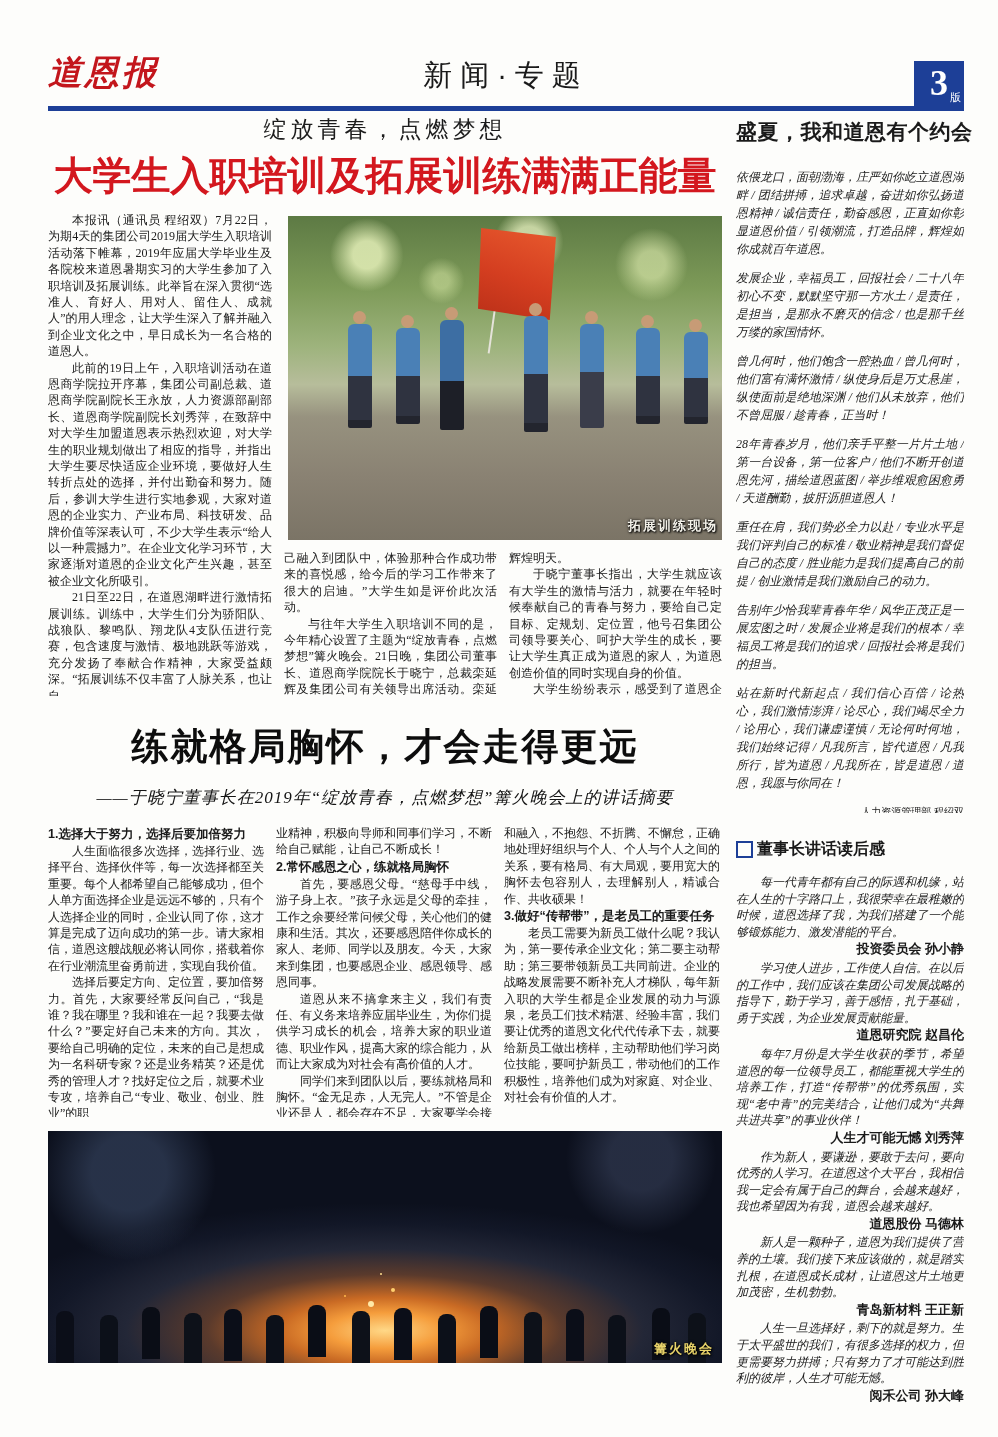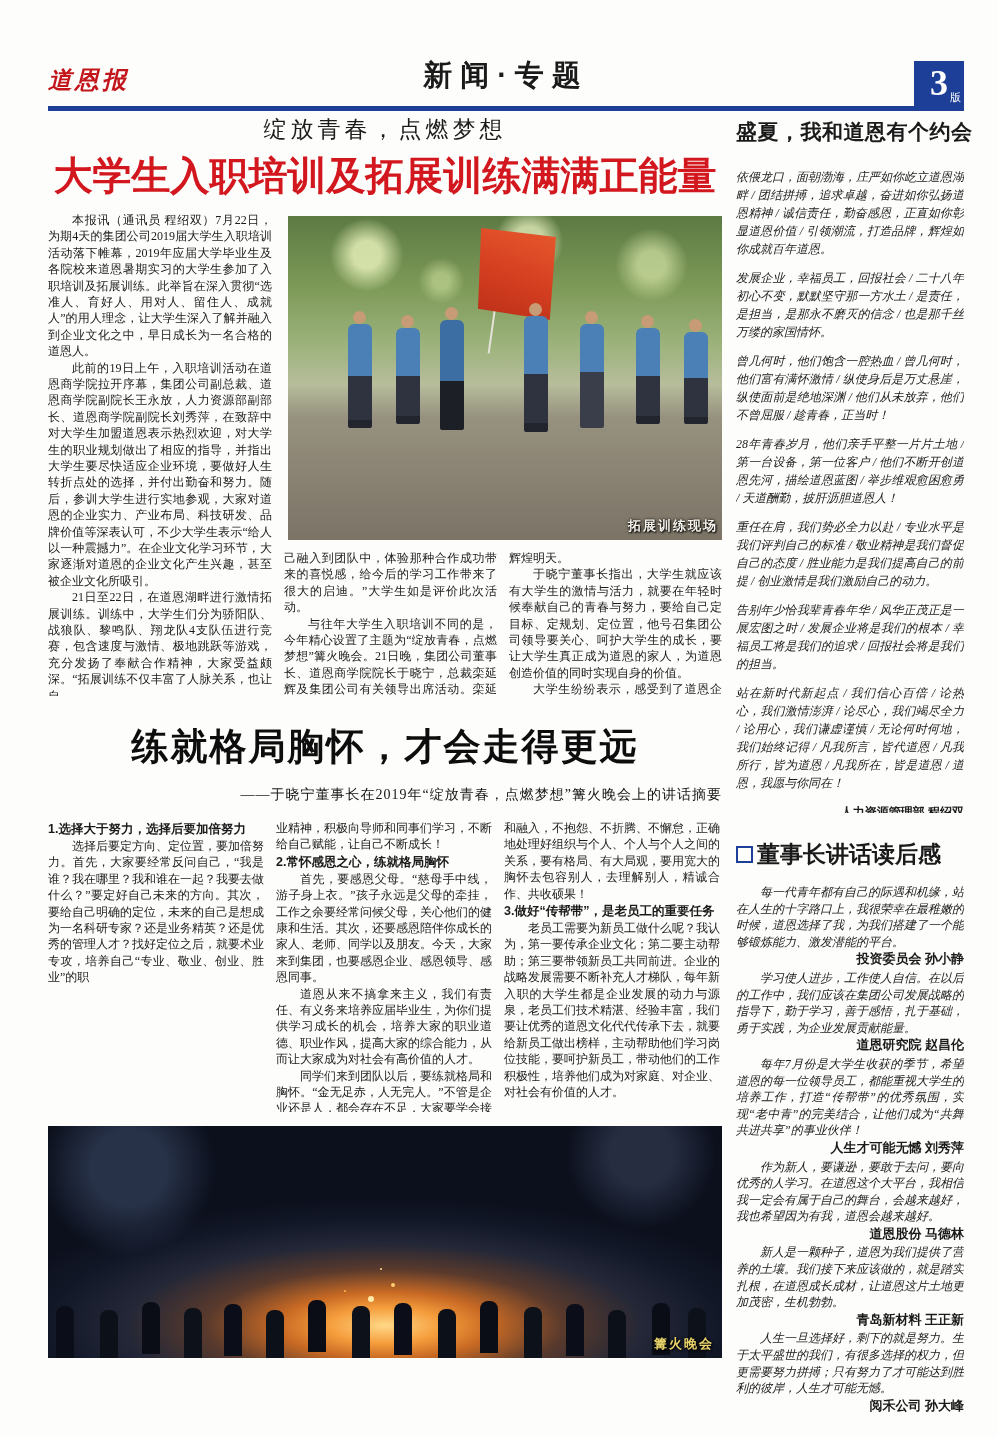--- a/index.html
+++ b/index.html
@@ -1,23 +1,23 @@
 <!DOCTYPE html>
 <html><head>
 <meta charset="utf-8">
 <style>
   html,body{margin:0;padding:0;background:#e8e6e0;}
   .page{position:relative;width:998px;height:1437px;background:#fdfdfb;margin:0 auto;
         font-family:"Liberation Serif","DejaVu Serif",serif;color:#1a1a1a;overflow:hidden;}
   
   .header{position:absolute;top:50px;left:48px;right:34px;height:56px;border-bottom:5px solid #1d3f97;}
-  .masthead{position:absolute;left:0;bottom:10px;font-size:24px;font-weight:bold;font-style:italic;
+  .masthead{position:absolute;left:0;bottom:10px;font-size:34px;font-weight:bold;font-style:italic;
             color:#c3161c;letter-spacing:3px;}
   .section-title{position:absolute;left:0;right:0;bottom:10px;text-align:center;font-size:29px;
-            font-weight:bold;letter-spacing:8px;font-family:"Liberation Sans","DejaVu Sans",sans-serif;}
+            font-weight:normal;letter-spacing:8px;font-family:"Liberation Sans","DejaVu Sans",sans-serif;}
   .pagebox{position:absolute;right:0;bottom:-1px;width:50px;height:46px;background:#1d3f97;color:#fff;
            text-align:center;}
   .pagebox .num{font-size:36px;font-weight:bold;line-height:44px;font-family:"Liberation Serif",serif;}
   .pagebox .unit{position:absolute;right:3px;bottom:2px;font-size:11px;}
   
   .main-left{position:absolute;left:48px;top:112px;width:674px;}
   .kicker{text-align:center;font-size:23px;letter-spacing:4px;color:#1c1c1c;margin:2px 0 10px 0;}
   .headline1{margin:0 0 14px 0;text-align:center;font-size:39px;line-height:1.1;font-weight:bold;
              color:#d3171e;font-family:"Liberation Sans","DejaVu Sans",sans-serif;letter-spacing:0px;}
   .a1-body{display:flex;gap:12px;height:484px;overflow:hidden;}
@@ -50,21 +50,21 @@
   .f7{left:396px;top:116px;height:92px;}
   .pole{position:absolute;left:208px;top:18px;width:2px;height:120px;background:#e5e3da;transform:rotate(8deg);}
   .flag{position:absolute;left:190px;top:12px;width:78px;height:92px;background:
         linear-gradient(200deg,#e85a2e 0%,#d43e20 55%,#b92f18 100%);
         clip-path:polygon(4% 0,100% 10%,92% 100%,0 88%);}
   .photo-caption{position:absolute;right:8px;bottom:5px;font-size:13px;font-weight:bold;color:#f4f2ea;
         font-family:"Liberation Sans",sans-serif;letter-spacing:2px;text-shadow:0 0 3px #000,1px 1px 2px #000;}
   
   .headline2{margin:26px 0 0 0;text-align:center;font-size:37px;font-weight:bold;color:#0d0d0d;
              font-family:"Liberation Sans","DejaVu Sans",sans-serif;letter-spacing:2px;}
-  .subtitle{text-align:right;font-size:14px;letter-spacing:1px;margin:14px 0 16px 0;color:#141414;}
+  .subtitle{text-align:center;font-size:17px;letter-spacing:1px;margin:14px 0 16px 0;color:#141414;font-style:italic;}
   .a2-body{display:flex;gap:12px;height:292px;overflow:hidden;margin-bottom:14px;}
   .a2-body .col{width:216px;}
   .sub-head{margin:0;font-weight:bold;font-family:"Liberation Sans",sans-serif;font-size:12.5px;
             text-indent:0;line-height:18px;}
   
   .photo2{position:relative;margin:0;width:674px;height:232px;overflow:hidden;
      background:radial-gradient(ellipse 60% 55% at 50% 86%,#ffd887 0%,#f59d3c 14%,#c96a24 26%,
                 #5a3a2c 44%,#232737 64%,#121727 84%,#0c101d 100%);}
   .ph2-sky{position:absolute;inset:0;background:
       radial-gradient(circle at 12% 18%,rgba(120,150,200,.25) 0 6%,transparent 14%),
@@ -76,23 +76,23 @@
         552px 4px 0 #0c1019,596px -3px 0 #0a0d16,632px 2px 0 #0d1119;}
   .sparks{position:absolute;left:320px;bottom:56px;width:6px;height:6px;border-radius:50%;background:#ffe9a8;
      box-shadow:22px -14px 0 -1px #ffcf6e,-26px -8px 0 -2px #ffb84d,10px -30px 0 -2px #ffdf8e,
         -12px -24px 0 -3px #ff9e3a,36px -2px 0 -3px #ffc963;}
   
   .right-col{position:absolute;left:736px;top:118px;width:228px;}
   .r-headline{margin:0 0 22px 0;font-size:21px;font-weight:bold;letter-spacing:0.5px;
       font-family:"Liberation Sans","DejaVu Sans",sans-serif;text-align:center;white-space:nowrap;}
   .poem{font-size:12px;line-height:18px;font-style:italic;text-align:justify;height:645px;overflow:hidden;}
   .poem p{margin:0 0 11px 0;}
-  .sig{text-align:right;font-style:normal;font-weight:bold;font-size:12px;
+  .sig{text-align:right;font-style:normal;font-weight:normal;font-size:10px;
        font-family:"Liberation Sans",sans-serif;margin-top:4px;}
-  .r-sec-head{margin:26px 0 14px 0;font-size:23px;font-weight:bold;
+  .r-sec-head{margin:26px 0 14px 0;font-size:16px;font-weight:bold;
        font-family:"Liberation Sans",sans-serif;display:flex;align-items:center;gap:4px;}
   .sq{display:inline-block;width:13px;height:13px;border:2px solid #1d3f97;}
   .reflections{font-size:12px;line-height:16.6px;font-style:italic;text-align:justify;
        height:548px;overflow:hidden;}
   .reflections .r-p{margin:0;text-indent:2em;}
   .reflections .r-author{text-align:right;font-style:normal;font-weight:bold;font-size:13px;
        font-family:"Liberation Sans",sans-serif;margin:1px 0 2px 0;}
 </style>
 </head>
 <body>
@@ -146,20 +146,21 @@
         </div>
       </div>
     </div>
 
     <h2 class="headline2">练就格局胸怀，才会走得更远</h2>
     <div class="subtitle">——于晓宁董事长在2019年“绽放青春，点燃梦想”篝火晚会上的讲话摘要</div>
 
     <div class="a2-body">
       <div class="col">
         <p class="sub-head">1.选择大于努力，选择后要加倍努力</p>
+        <p class="p">人生面临很多次选择，选择行业、选择平台、选择伙伴等，每一次选择都至关重要。每个人都希望自己能够成功，但个人单方面选择企业是远远不够的，只有个人选择企业的同时，企业认同了你，这才算是完成了迈向成功的第一步。请大家相信，道恩这艘战舰必将认同你，搭载着你在行业潮流里奋勇前进，实现自我价值。</p>
         <p class="p">选择后要定方向、定位置，要加倍努力。首先，大家要经常反问自己，“我是谁？我在哪里？我和谁在一起？我要去做什么？”要定好自己未来的方向。其次，要给自己明确的定位，未来的自己是想成为一名科研专家？还是业务精英？还是优秀的管理人才？找好定位之后，就要术业专攻，培养自己“专业、敬业、创业、胜业”的职</p>
       </div>
       <div class="col">
         <p class="p noind">业精神，积极向导师和同事们学习，不断给自己赋能，让自己不断成长！</p>
         <p class="sub-head">2.常怀感恩之心，练就格局胸怀</p>
         <p class="p">首先，要感恩父母。“慈母手中线，游子身上衣。”孩子永远是父母的牵挂，工作之余要经常问候父母，关心他们的健康和生活。其次，还要感恩陪伴你成长的家人、老师、同学以及朋友。今天，大家来到集团，也要感恩企业、感恩领导、感恩同事。</p>
         <p class="p">道恩从来不搞拿来主义，我们有责任、有义务来培养应届毕业生，为你们提供学习成长的机会，培养大家的职业道德、职业作风，提高大家的综合能力，从而让大家成为对社会有高价值的人才。</p>
         <p class="p">同学们来到团队以后，要练就格局和胸怀。“金无足赤，人无完人。”不管是企业还是人，都会存在不足，大家要学会接受</p>
       </div>
       <div class="col">

